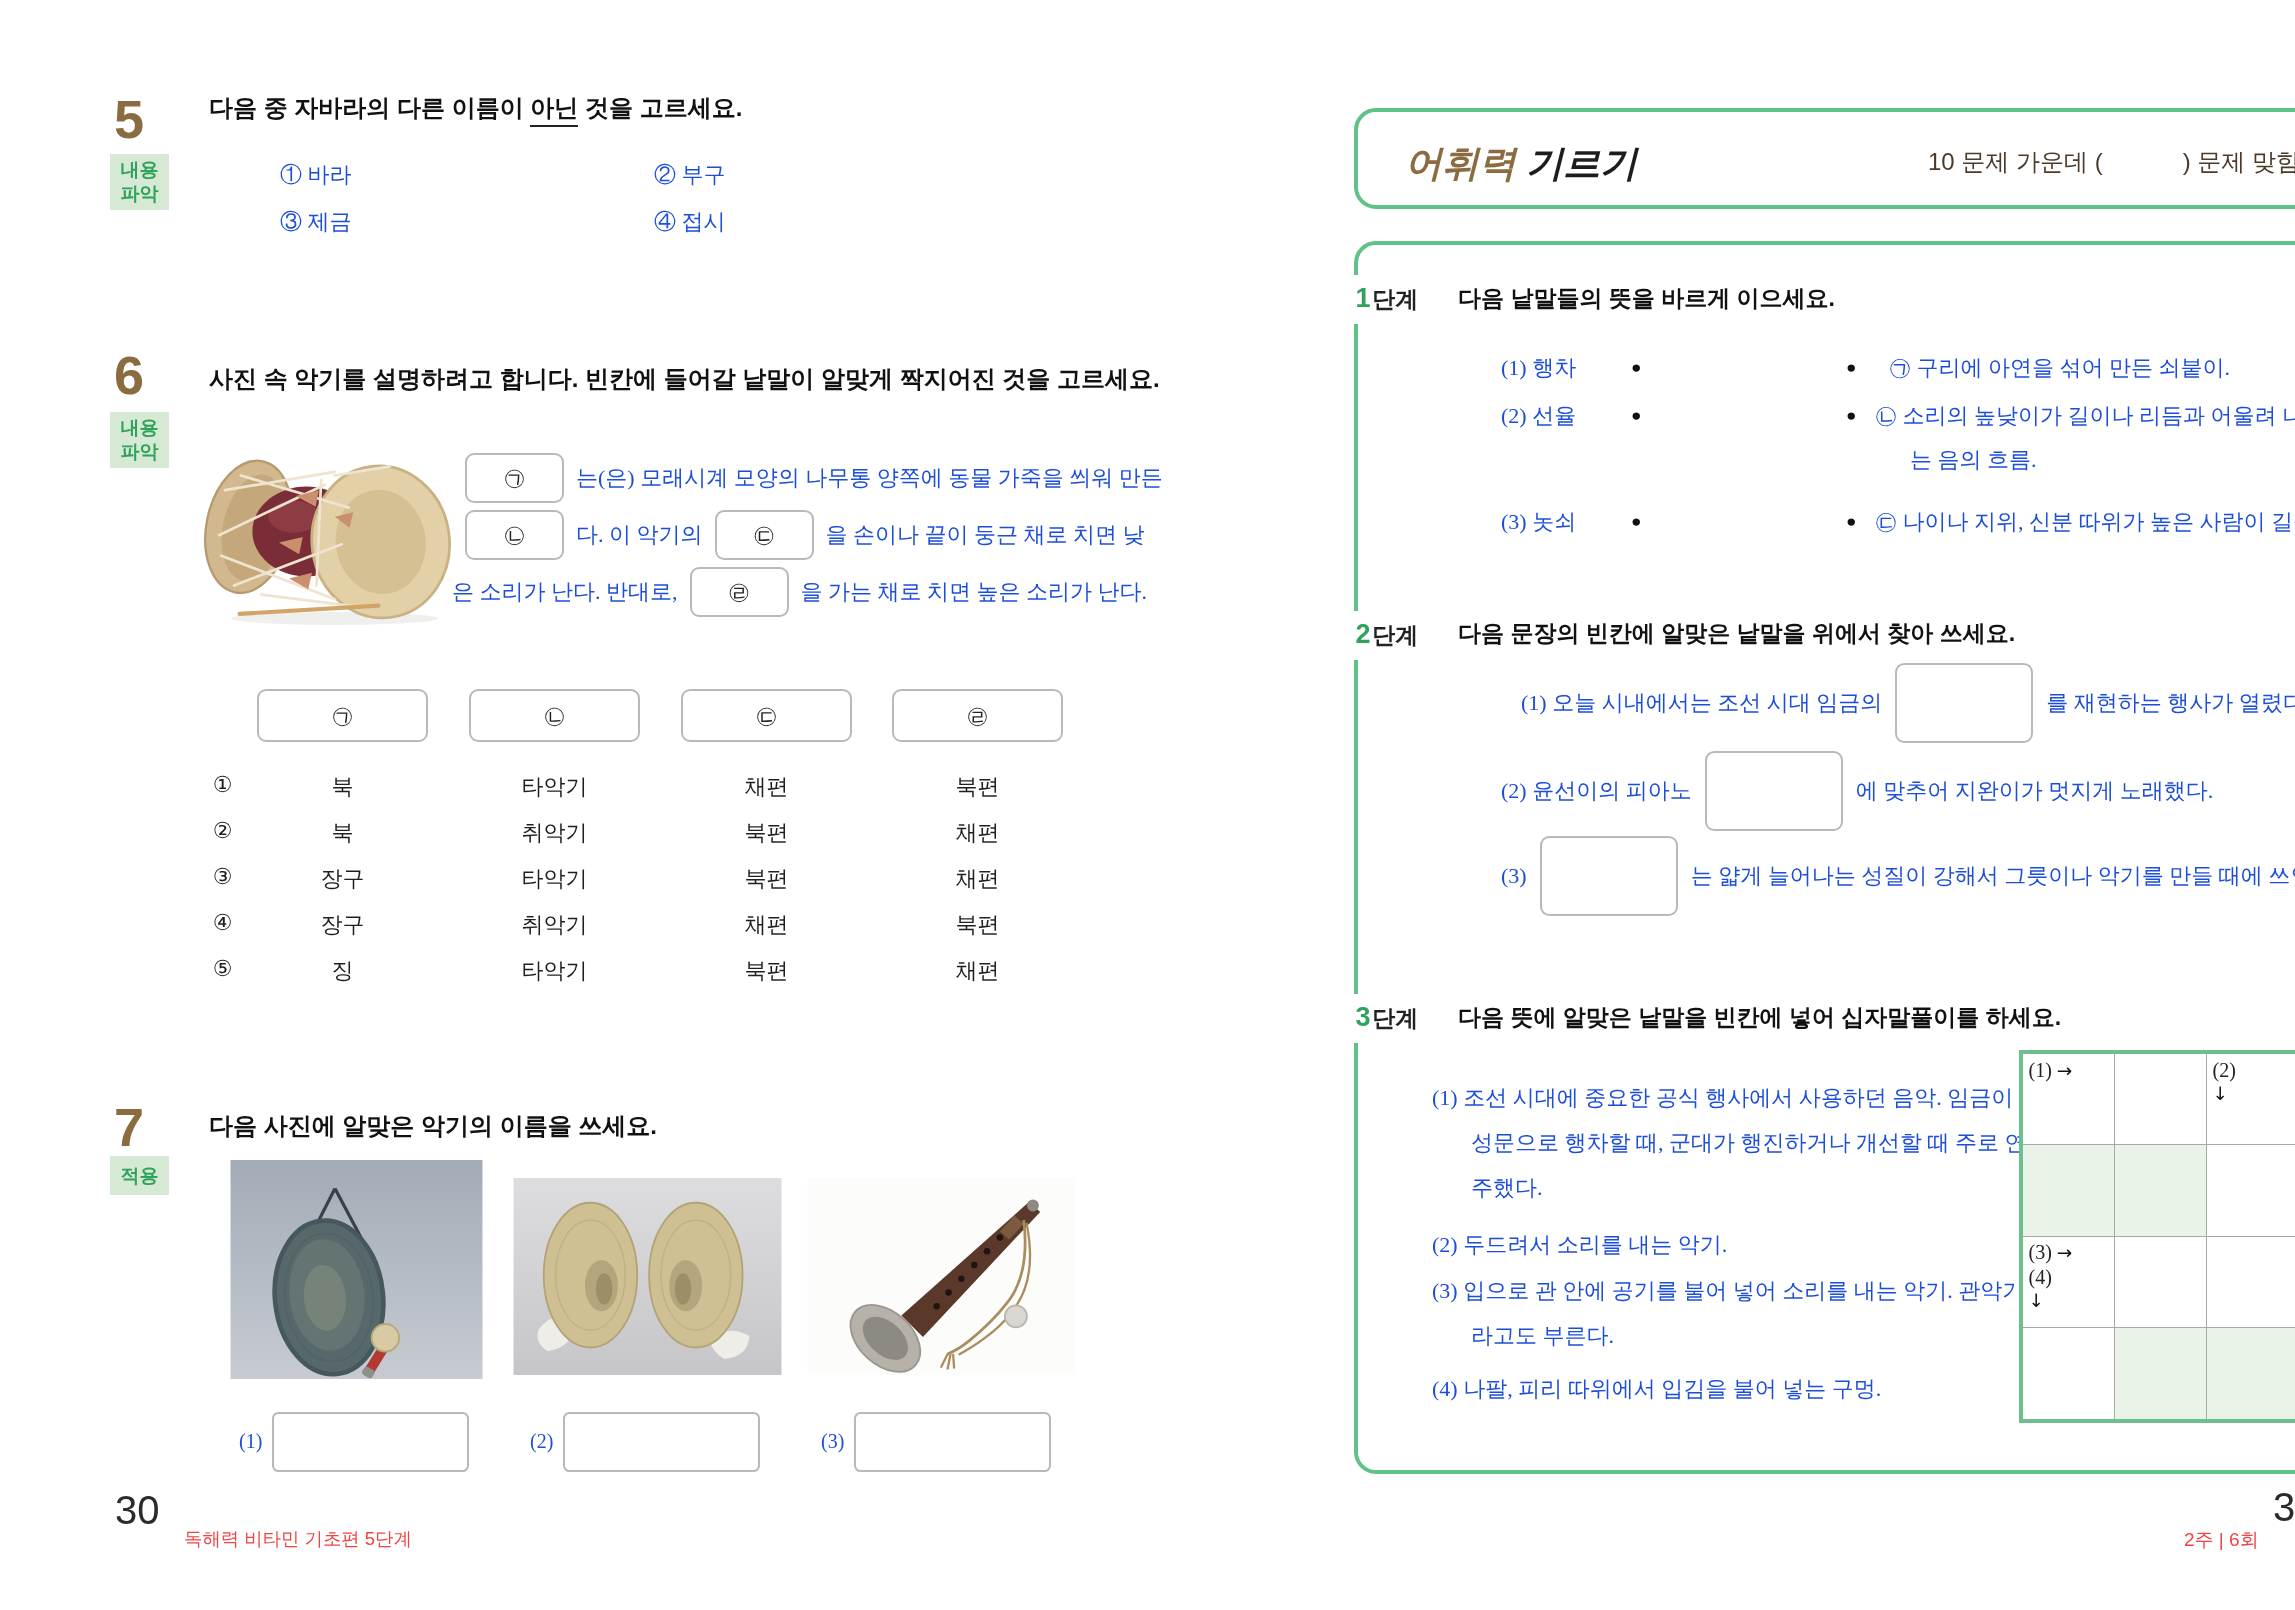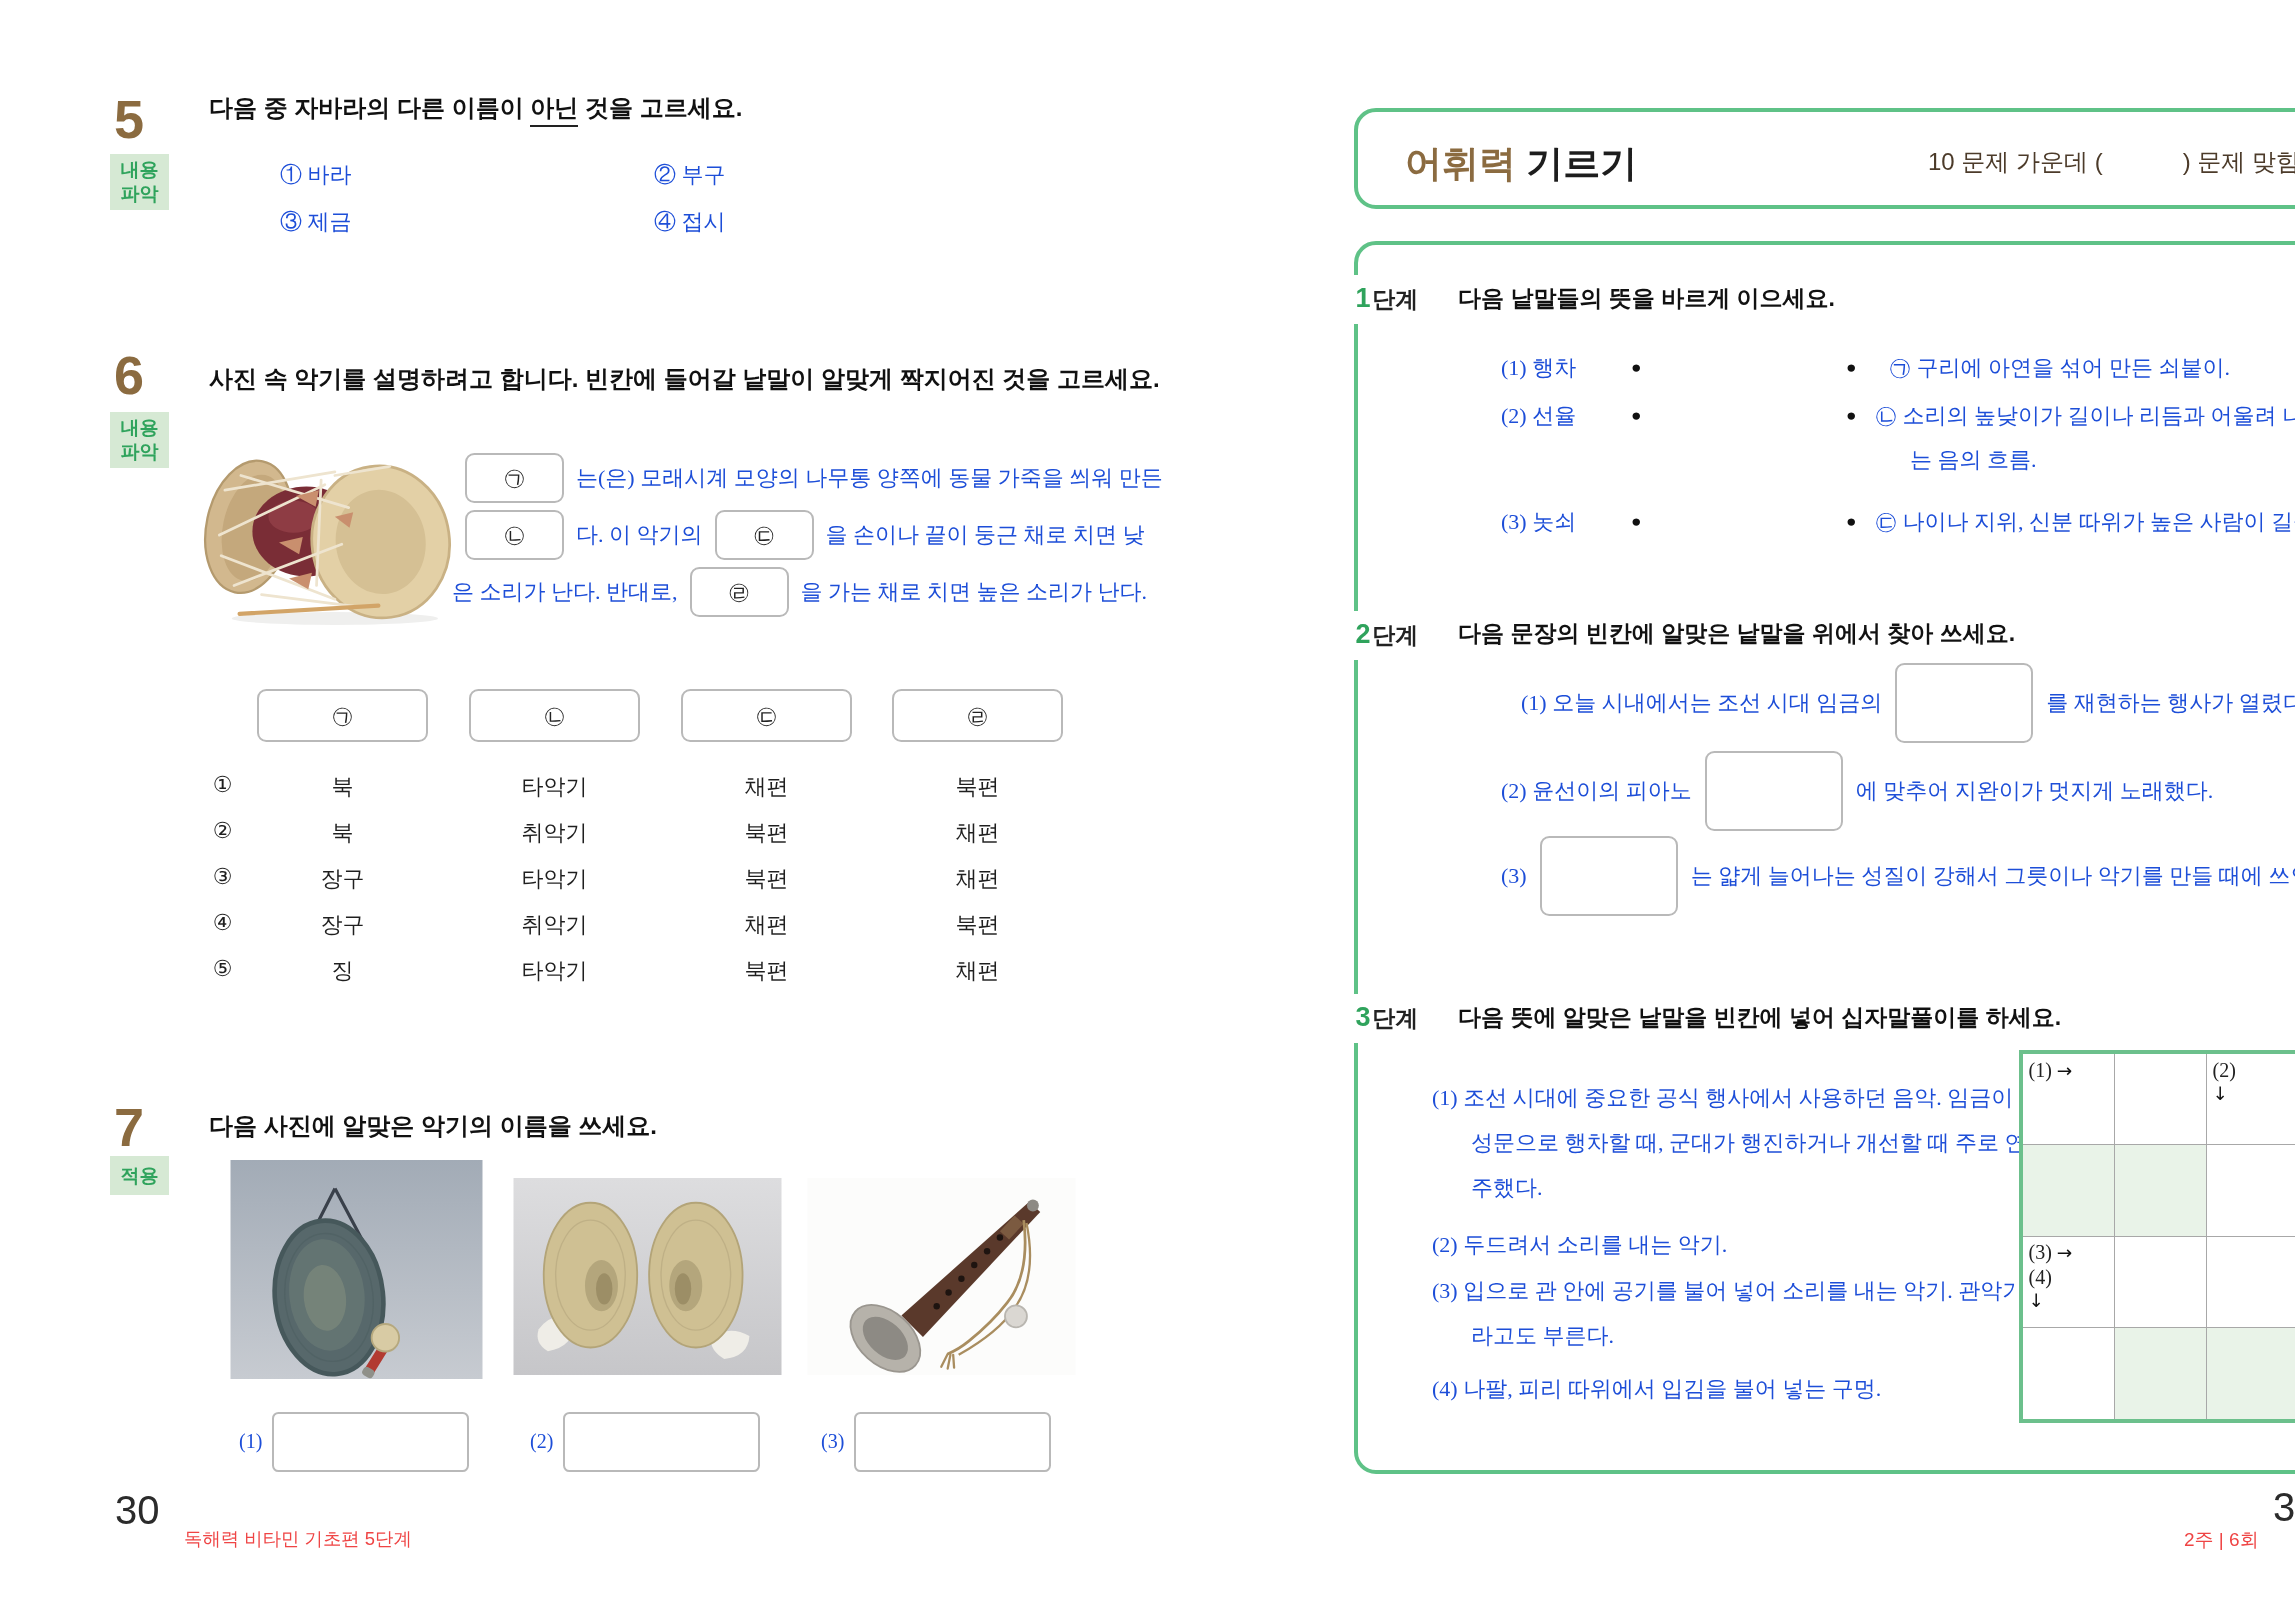--- a/index.html
+++ b/index.html
@@ -253,21 +253,21 @@
 <div class="abs blank" style="left:272px;top:1412px;width:197px;height:60px;border-radius:6.4px;"></div>
 <span class="abs serif" style="left:530px;top:1428px;font-size:20px;">(2)</span>
 <div class="abs blank" style="left:563px;top:1412px;width:197px;height:60px;border-radius:6.4px;"></div>
 <span class="abs serif" style="left:821px;top:1428px;font-size:20px;">(3)</span>
 <div class="abs blank" style="left:854px;top:1412px;width:197px;height:60px;border-radius:6.4px;"></div>
 
 <div class="abs pagenum" style="left:115px;top:1490px;">30</div>
 <div class="abs footer-small" style="left:184px;top:1510px;">독해력 비타민 기초편 5단계</div>
 
 <div class="abs greenbox" style="left:1354px;top:108px;width:976px;height:101px;"></div>
-<div class="abs" style="left:1405px;top:139px;font-weight:700;font-size:37px;font-family:'Liberation Sans',sans-serif;">
+<div class="abs" style="left:1405px;top:139px;font-weight:700;font-size:37px;font-family:'Liberation Sans',sans-serif;font-style:italic;">
   <span class="hdr-accent">어휘력</span><span class="hdr-rest"> 기르기</span>
 </div>
 <div class="abs score" style="left:1905px;top:146px;width:395px;text-align:right;">10 문제 가운데 (            ) 문제 맞힘</div>
 
 <div class="abs greenbox" style="left:1354px;top:241px;width:976px;height:1233px;"></div>
 
 <div class="abs steplabel" style="left:1349px;top:275px;">
   <span class="n">1</span>
   <span class="s">단계</span>
 </div>

